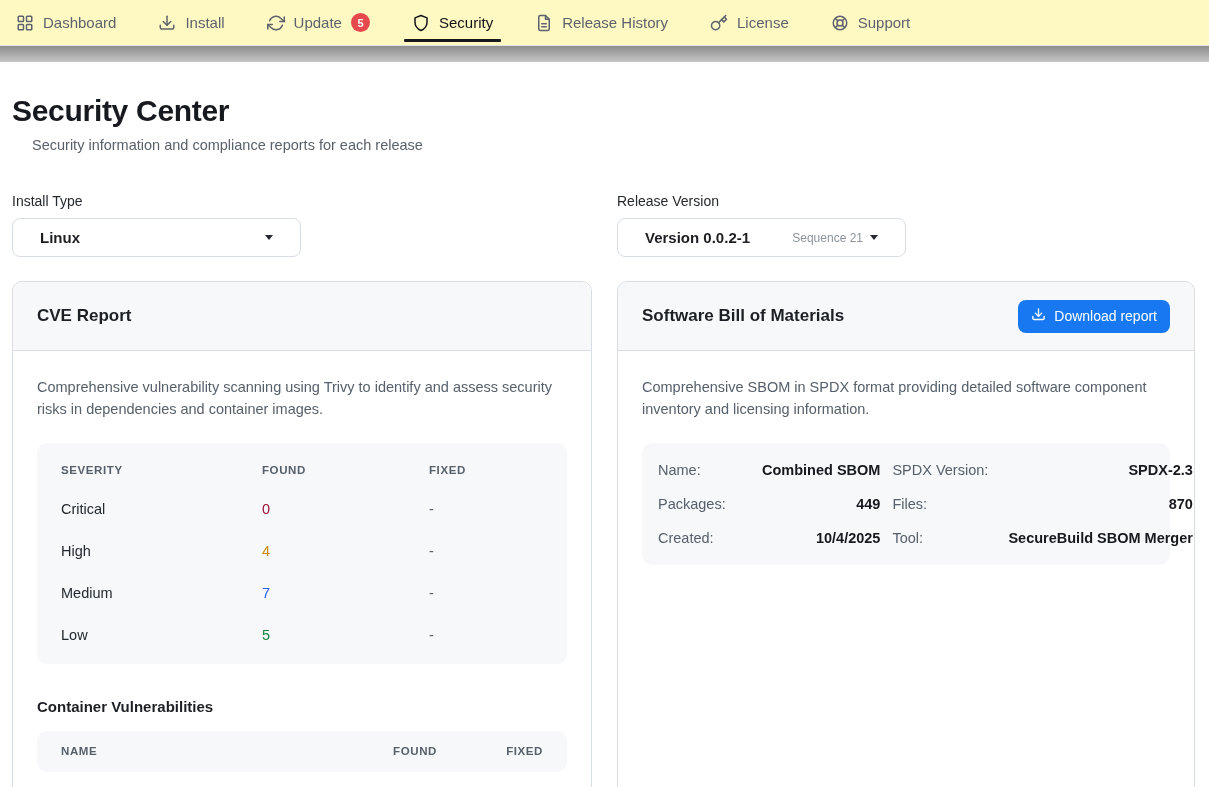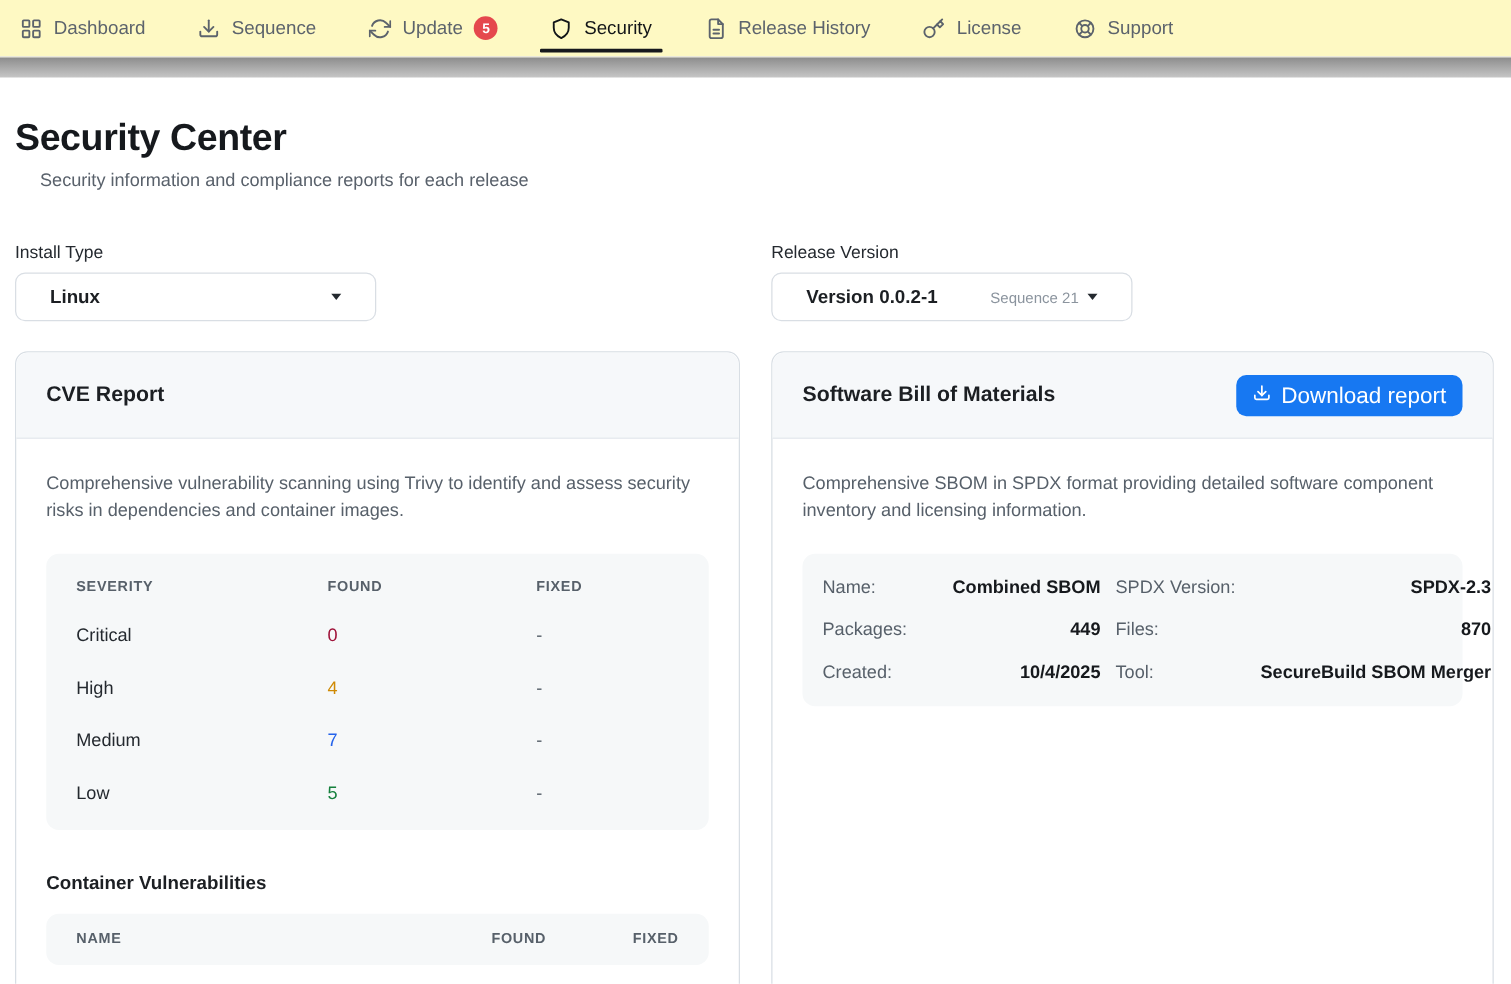--- a/index.html
+++ b/index.html
@@ -46,21 +46,21 @@
     min-height:780px; }
   .card-header { height:69px; background:#f6f8fa; border-bottom:1px solid #d8dee4;
     border-radius:10px 10px 0 0; display:flex; align-items:center;
     justify-content:space-between; padding:0 24px; }
   .card-title { font-size:17px; font-weight:bold; color:#1c1f23; }
   .card-body { padding:26px 24px; }
   .card-desc { font-size:14.5px; line-height:1.5; color:#57606a; }
 
   .btn-primary { display:flex; align-items:center; gap:8px; background:#1778f2;
     color:#fff; border:none; border-radius:8px; height:33px; padding:0 13px;
-    font-size:18px; font-family:inherit; cursor:pointer; }
+    font-size:14px; font-family:inherit; cursor:pointer; }
   .btn-primary svg { width:15px; height:15px; }
 
   
   .sev-table { margin-top:22px; background:#f6f8f9; border-radius:10px;
     padding:6px 0 8px; }
   .sev-row { display:grid; grid-template-columns:201px 167px 1fr;
     padding:13px 24px; font-size:14.5px; align-items:center; }
   .sev-row.head { font-size:11.5px; font-weight:bold; letter-spacing:0.6px;
     color:#57606a; padding-top:15px; padding-bottom:12px; }
   .sev-name { color:#24292f; }
@@ -104,21 +104,21 @@
     <span>Dashboard</span>
   </div>
   <div class="nav-item">
     <span>
         <svg viewBox="0 0 24 24" fill="none" stroke="currentColor" stroke-width="2" stroke-linecap="round" stroke-linejoin="round">
           <path d="M21 15v3a2 2 0 0 1-2 2H5a2 2 0 0 1-2-2v-3"></path>
           <path d="M7 10l5 5 5-5"></path>
           <path d="M12 15V3"></path>
         </svg>
       </span>
-    <span>Sequence</span>
+    <span>Install</span>
   </div>
   <div class="nav-item">
     <span>
         <svg viewBox="0 0 24 24" fill="none" stroke="currentColor" stroke-width="2" stroke-linecap="round" stroke-linejoin="round">
           <path d="M23 4v6h-6"></path>
           <path d="M1 20v-6h6"></path>
           <path d="M3.51 9a9 9 0 0 1 14.85-3.36L23 10"></path>
           <path d="M20.49 15a9 9 0 0 1-14.85 3.36L1 14"></path>
         </svg>
       </span>

